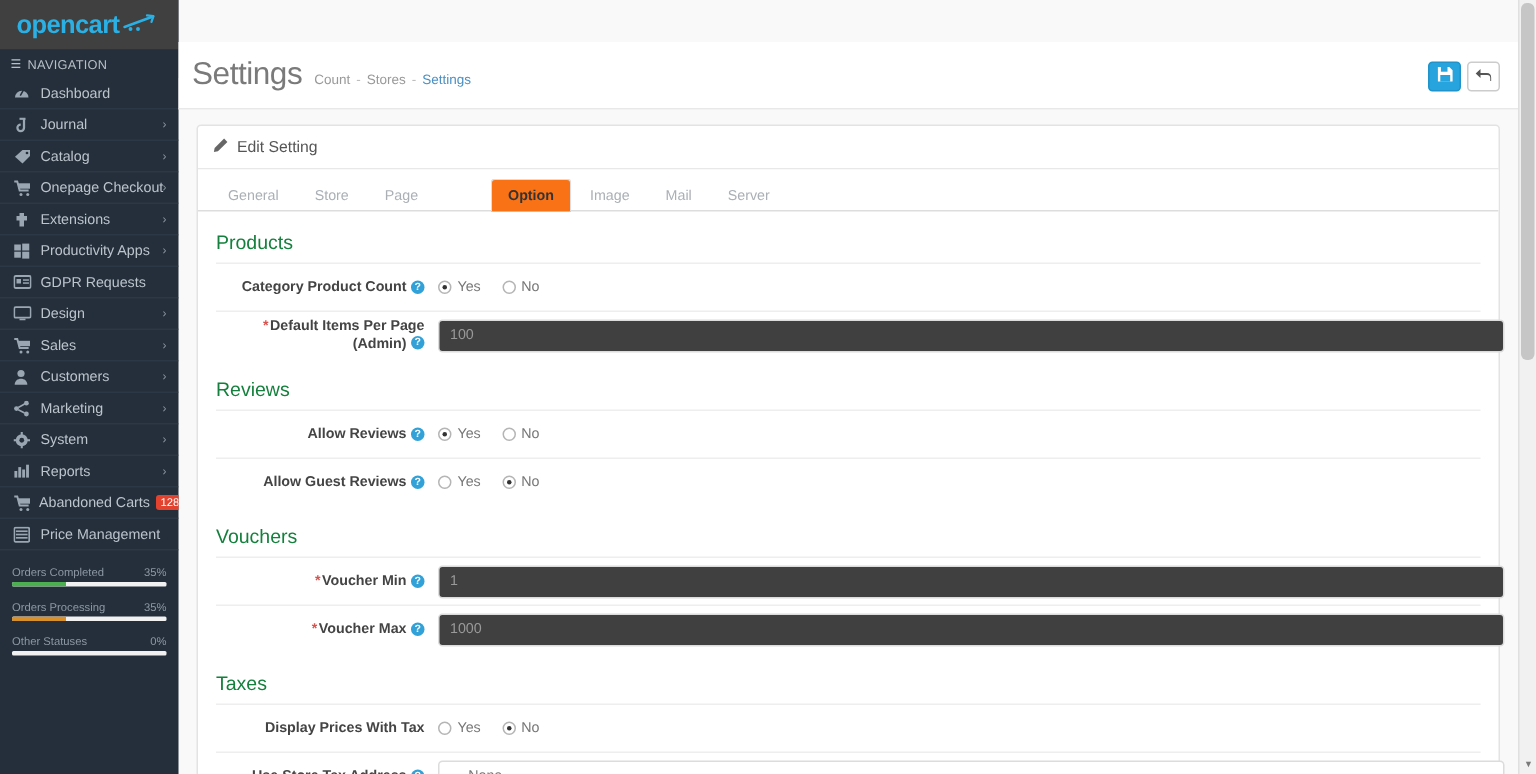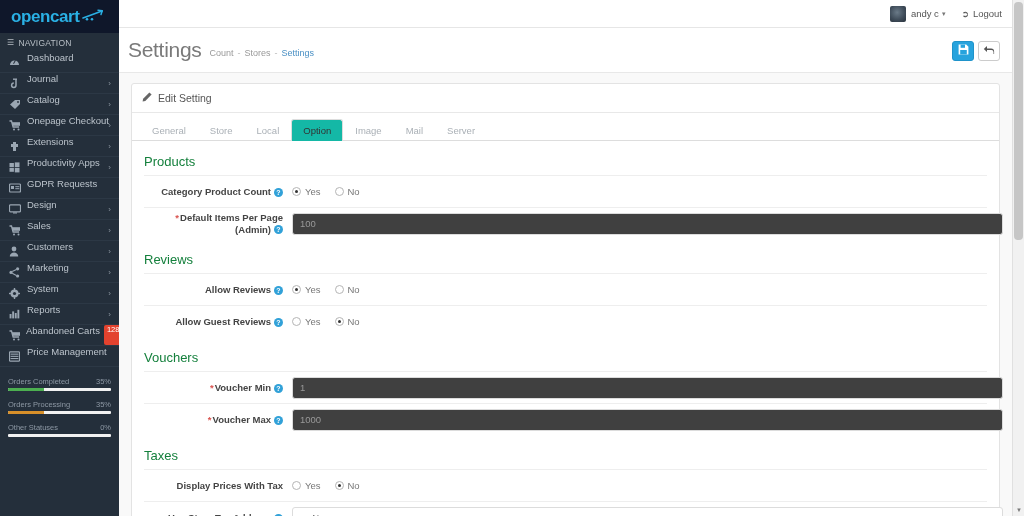--- a/index.html
+++ b/index.html
@@ -15,37 +15,37 @@
   #app { position: relative; width: 1024px; height: 516px; overflow: hidden; }
 
   
   #sidebar {
     position: absolute; left: 0; top: 0;
     width: 119px; height: 516px;
     background: #242f3b;
     overflow: hidden;
   }
   .logo-bar {
-    height: 33px; background: #0f172a;
+    height: 33px; background: #404040;
     display: flex; align-items: center; padding-left: 11px;
   }
   .logo-text {
     font-size: 17px; font-weight: bold; color: #2ab0e4;
     letter-spacing: -0.4px; line-height: 1;
   }
   .logo-cart { margin-left: 2px; display: inline-block; }
   .nav-header {
     height: 19px; display: flex; align-items: center;
     padding-left: 7px; color: #b8bfc6; font-size: 8.5px;
     letter-spacing: .2px; background: #242f3b;
   }
   .nav-header .bars { margin-right: 4px; font-size: 8px; }
   .nav-item {
     position: relative;
-    height: 21px; display: flex; 
+    height: 21px; display: flex; align-items: center;
     padding-left: 9px; padding-right: 8px;
     color: #bcc4cc; font-size: 9.5px;
     border-bottom: 1px solid #2c3845;
     cursor: pointer; white-space: nowrap;
   }
   .nav-item .nicon {
     width: 13px; margin-right: 5px; display: inline-flex;
     align-items: center; justify-content: flex-start;
     color: #9aa6b2;
   }
@@ -128,22 +128,22 @@
   .tabs {
     display: flex; padding: 6px 8px 0 8px;
     border-bottom: 1px solid #ddd; background: #fff;
   }
   .tab {
     padding: 5px 11px 5px 11px; font-size: 9.5px; color: #aab0b6;
     border: 1px solid transparent; border-bottom: none;
     margin-bottom: -1px; cursor: pointer; border-radius: 3px 3px 0 0;
   }
   .tab.active {
-    color: #333; font-weight: normal; background: #14b8a6;
-    border-color: #ddd; border-bottom-color: #fff;
+    color: #333; font-weight: bold; background: #f97316;
+    border-color: #ddd; border-bottom-color: #fff; margin-left: 36px;
   }
   .tab-body { padding: 0 12px 0 12px; }
   .sec-title {
     font-size: 13px; color: #15803d; font-weight: normal;
     padding: 13px 0 6px 0; margin: 0;
   }
   .frow {
     display: flex; align-items: center;
     border-top: 1px solid #eee;
     min-height: 32px; padding: 4px 0;
@@ -433,32 +433,20 @@
           <span>Other Statuses</span>
           <span>0%</span>
         </div>
         <div class="stat-track">
           <div class="stat-fill" style="width:0%;background:#888888"></div>
         </div>
       </div>
     </div>
   </div>
 
-  <div id="topbar">
-    <div class="topbar-item">
-      <span class="avatar"></span>
-      <span class="user-name">andy c</span>
-      <span class="caret-down">▾</span>
-    </div>
-    <div class="topbar-sep"></div>
-    <div class="logout">
-      <span class="licon">➲</span>
-      <span>Logout</span>
-    </div>
-  </div>
 
   <div id="pagehead">
     <h1 class="page-title">Settings</h1>
     <div class="crumbs">
       <a href="#">Count</a>
       <span class="sep">-</span>
       <a href="#">Stores</a>
       <span class="sep">-</span>
       <a href="#" class="active">Settings</a>
     </div>
@@ -490,21 +478,21 @@
           <svg width="10" height="10" viewBox="0 0 10 10">
               <path d="M7.4 0.4 L9.6 2.6 L3.3 8.9 L0.6 9.4 L1.1 6.7 Z" fill="#666"></path>
             </svg>
         </span>
         <span>Edit Setting</span>
       </div>
 
       <div class="tabs">
         <div class="tab">General</div>
         <div class="tab">Store</div>
-        <div class="tab">Local</div>
+        <div class="tab">Page</div>
         <div class="tab active">Option</div>
         <div class="tab">Image</div>
         <div class="tab">Mail</div>
         <div class="tab">Server</div>
       </div>
 
       <div class="tab-body">
 
         <h2 class="sec-title">Products</h2>
 

